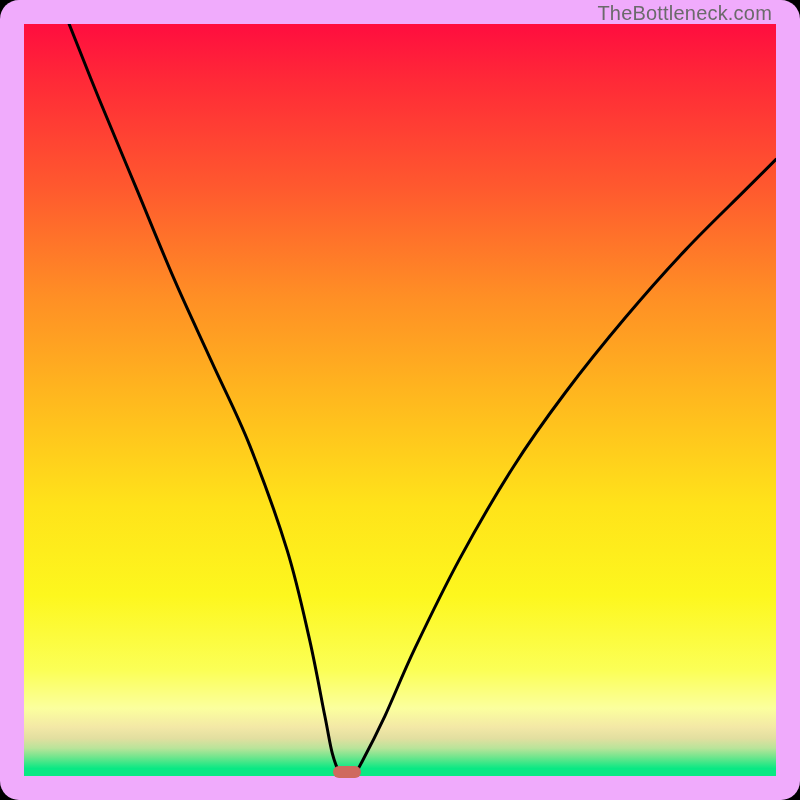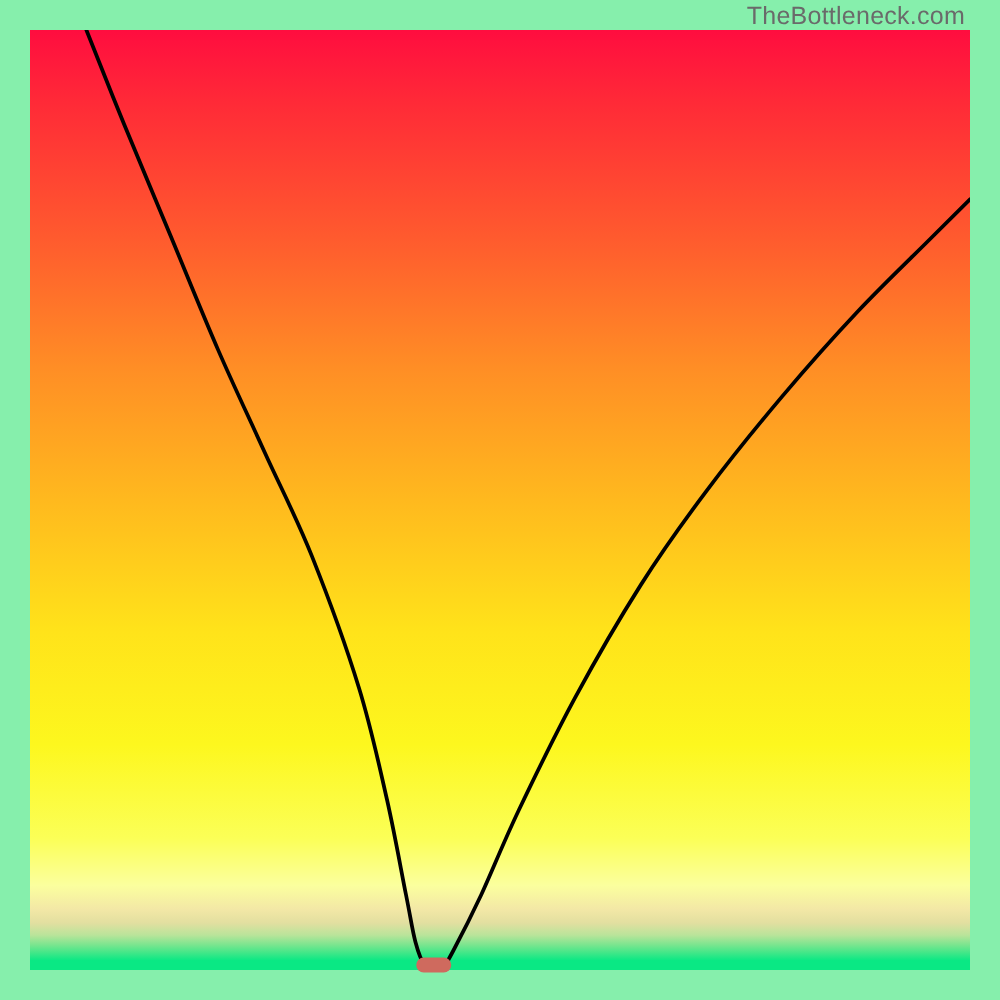--- a/index.html
+++ b/index.html
@@ -8,21 +8,22 @@
     width: 800px;
     height: 800px;
     background: #000;
     overflow: hidden;
     font-family: Arial, Helvetica, sans-serif;
   }
   .stage {
     position: relative;
     width: 800px;
     height: 800px;
-    background: #86efac;
+    background: #f0abfc;
+    border-radius: 19px;
   }
   .plot {
     position: absolute;
     left: 24px;
     top: 24px;
     width: 752px;
     height: 752px;
     
     background: linear-gradient(
       to bottom,

